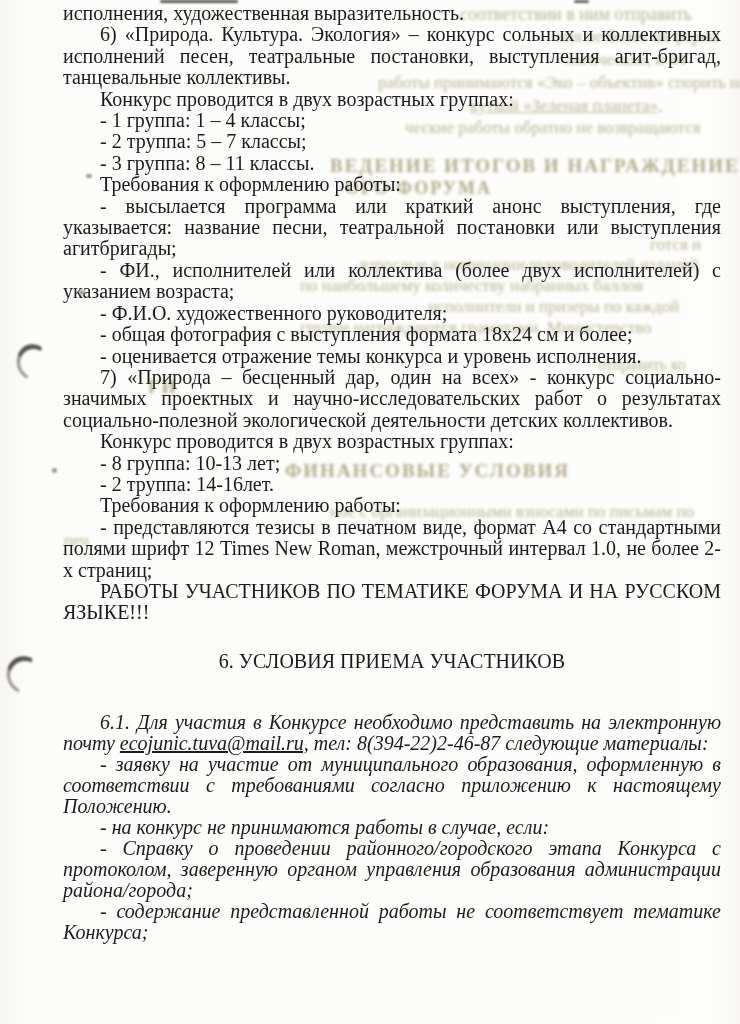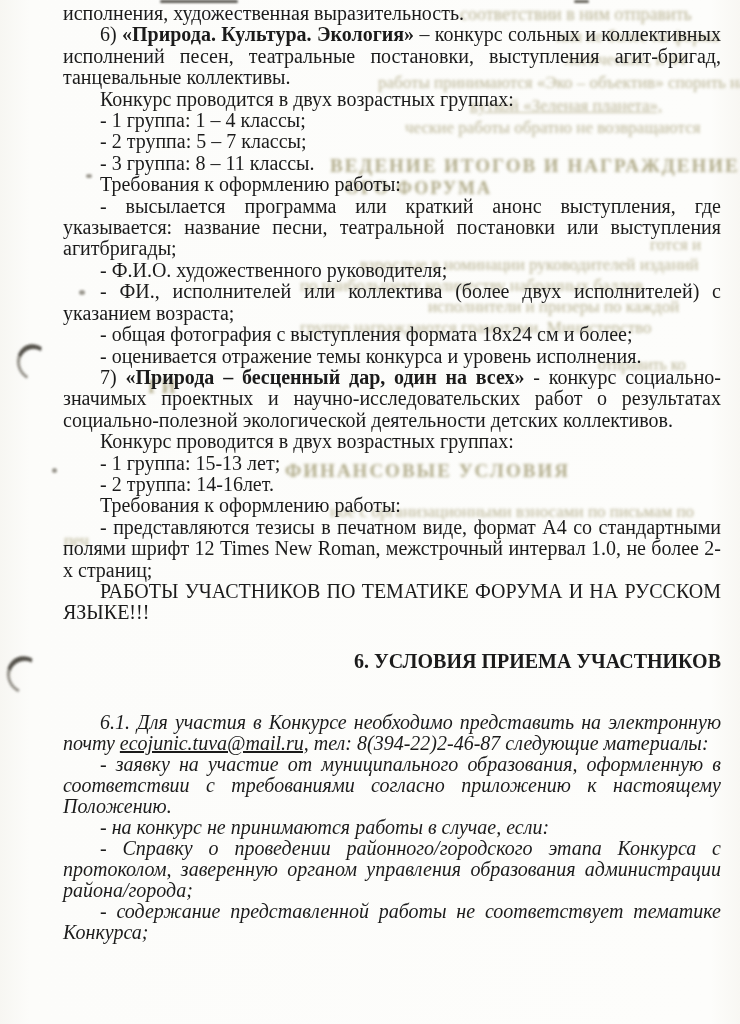--- a/index.html
+++ b/index.html
@@ -43,26 +43,26 @@
     top: 3px;
     width: 658px;
     z-index: 2;
     color: #1b1b1b;
     font-size: 20px;
     line-height: 21.4px;
     text-align: justify;
   }
   .doc p { margin: 0; }
   .doc p.indent { text-indent: 37px; }
-  .doc .b { font-weight: bold; }
+  .doc .b { font-weight: normal; }
   .doc .u { text-decoration: underline; }
   .sec-heading {
     margin: 26px 0 40px 0 !important;
-    text-align: right;
-    font-weight: bold;
+    text-align: center;
+    font-weight: normal;
     text-indent: 0 !important;
     line-height: 22px;
   }
   .sec-b { line-height: 21px; font-style: italic; }
   
   .artifacts { position: absolute; inset: 0; z-index: 3; pointer-events: none; }
   .punch {
     position: absolute;
     border-radius: 50%;
     border: 3px solid transparent;
@@ -112,27 +112,27 @@
 
   <div class="doc">
       <p class=""><span class="">исполнения, художественная выразительность.</span></p>
       <p class="indent"><span class="">6) </span><span class="b ">«Природа. Культура. Экология»</span><span class=""> – конкурс сольных и коллективных исполнений песен, театральные постановки, выступления агит-бригад, танцевальные коллективы.</span></p>
       <p class="indent"><span class="">Конкурс проводится в двух возрастных группах:</span></p>
       <p class="indent"><span class="">- 1 группа: 1 – 4 классы;</span></p>
       <p class="indent"><span class="">- 2 труппа: 5 – 7 классы;</span></p>
       <p class="indent"><span class="">- 3 группа: 8 – 11 классы.</span></p>
       <p class="indent"><span class="">Требования к оформлению работы:</span></p>
       <p class="indent"><span class="">- высылается программа или краткий анонс выступления, где указывается: название песни, театральной постановки или выступления агитбригады;</span></p>
+      <p class="indent"><span class="">- ФИ., исполнителей или коллектива (более двух исполнителей) с указанием возраста;</span></p>
       <p class="indent"><span class="">- Ф.И.О. художественного руководителя;</span></p>
-      <p class="indent"><span class="">- ФИ., исполнителей или коллектива (более двух исполнителей) с указанием возраста;</span></p>
       <p class="indent"><span class="">- общая фотография с выступления формата 18х24 см и более;</span></p>
       <p class="indent"><span class="">- оценивается отражение темы конкурса и уровень исполнения.</span></p>
       <p class="indent"><span class="">7) </span><span class="b ">«Природа – бесценный дар, один на всех»</span><span class=""> - конкурс социально-значимых проектных и научно-исследовательских работ о результатах социально-полезной экологической деятельности детских коллективов.</span></p>
       <p class="indent"><span class="">Конкурс проводится в двух возрастных группах:</span></p>
-      <p class="indent"><span class="">- 1 группа: 15-13 лет;</span></p>
+      <p class="indent"><span class="">- 8 группа: 10-13 лет;</span></p>
       <p class="indent"><span class="">- 2 труппа: 14-16лет.</span></p>
       <p class="indent"><span class="">Требования к оформлению работы:</span></p>
       <p class="indent"><span class="">- представляются тезисы в печатном виде, формат А4 со стандартными полями шрифт 12 Times New Roman, межстрочный интервал 1.0, не более 2-х страниц;</span></p>
       <p class="indent"><span class="">РАБОТЫ УЧАСТНИКОВ ПО ТЕМАТИКЕ ФОРУМА И НА РУССКОМ ЯЗЫКЕ!!!</span></p>
       <p class="sec-heading">6. УСЛОВИЯ ПРИЕМА УЧАСТНИКОВ</p>
       <p class="indent sec-b"><span class="">6.1. Для участия в Конкурсе необходимо представить на электронную почту </span><span class="u">ecojunic.tuva@mail.ru,</span><span class=""> тел: 8(394-22)2-46-87 следующие материалы:</span></p>
       <p class="indent sec-b"><span class="">- заявку на участие от муниципального образования, оформленную в соответствии с требованиями согласно приложению к настоящему Положению.</span></p>
       <p class="indent sec-b"><span class="">- на конкурс не принимаются работы в случае, если:</span></p>
       <p class="indent sec-b"><span class="">- Справку о проведении районного/городского этапа Конкурса с протоколом, заверенную органом управления образования администрации района/города;</span></p>
       <p class="indent sec-b"><span class="">- содержание представленной работы не соответствует тематике Конкурса;</span></p>

